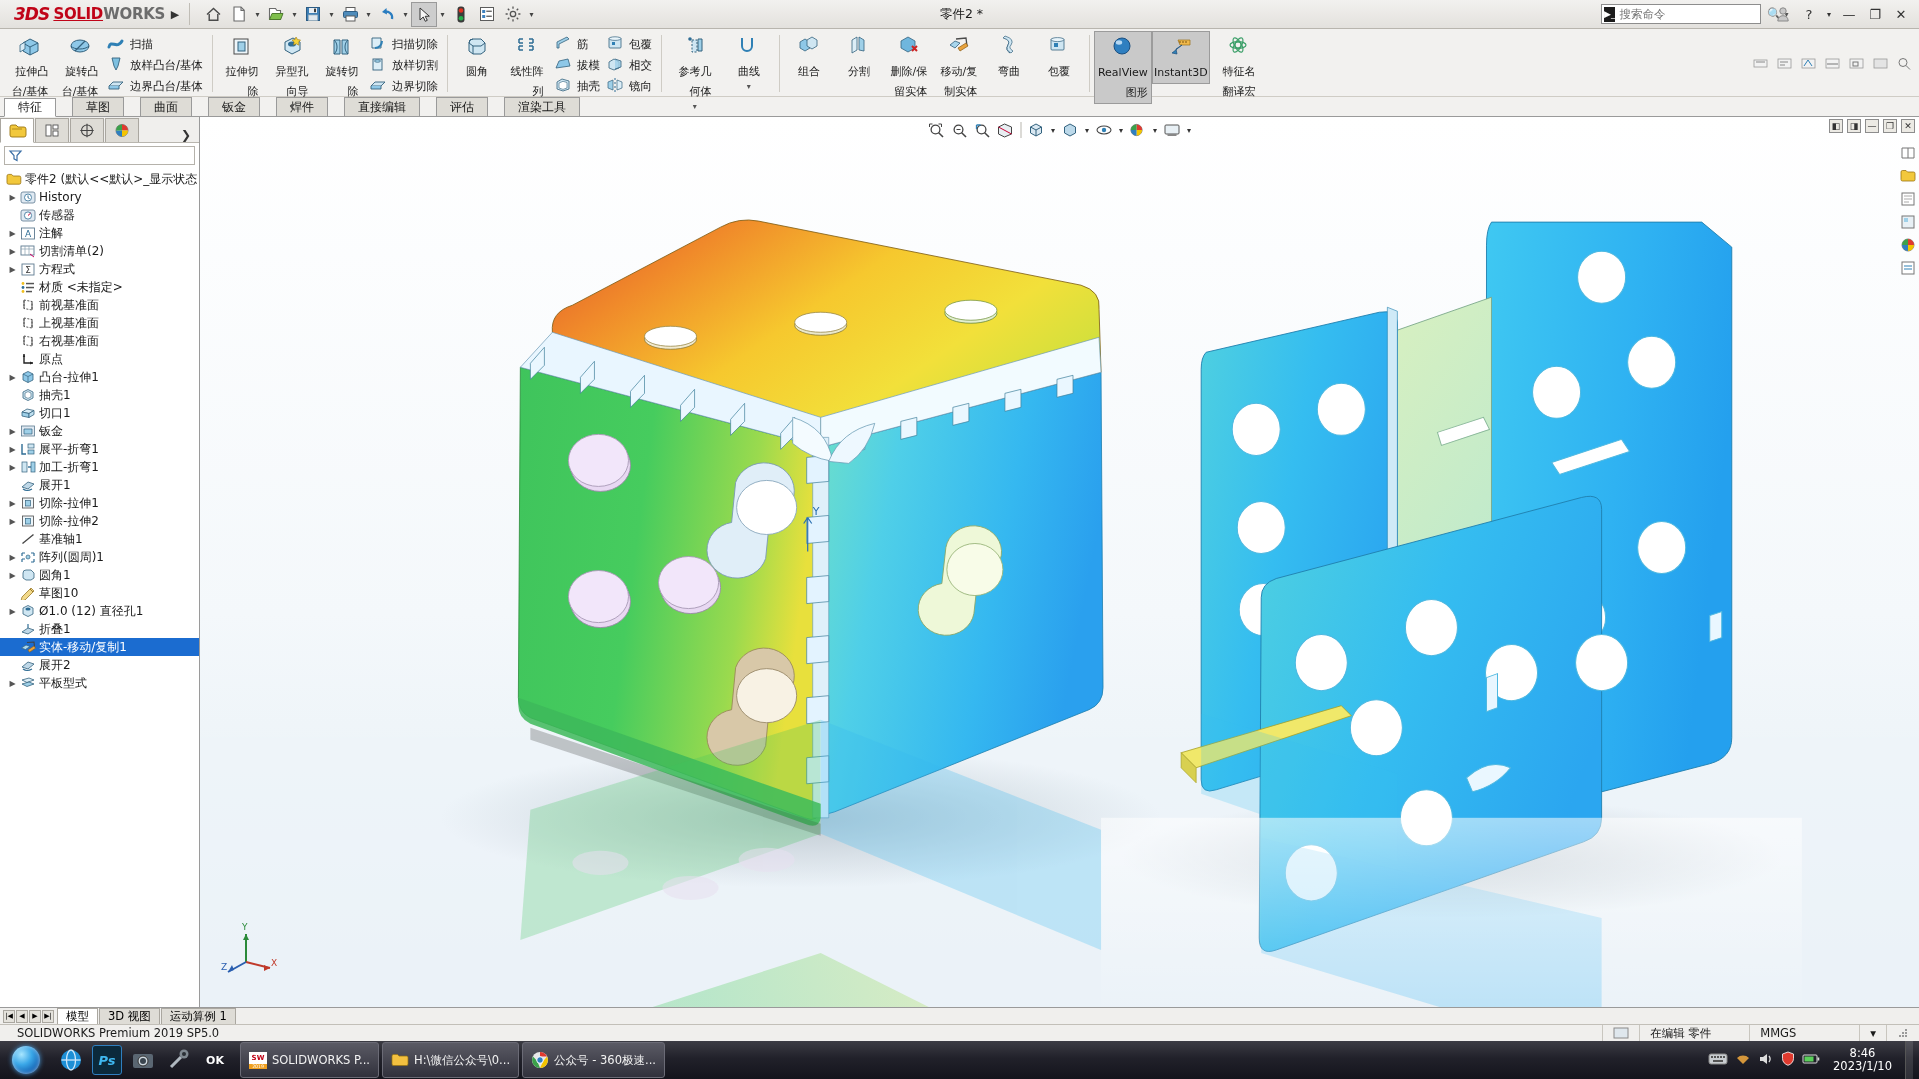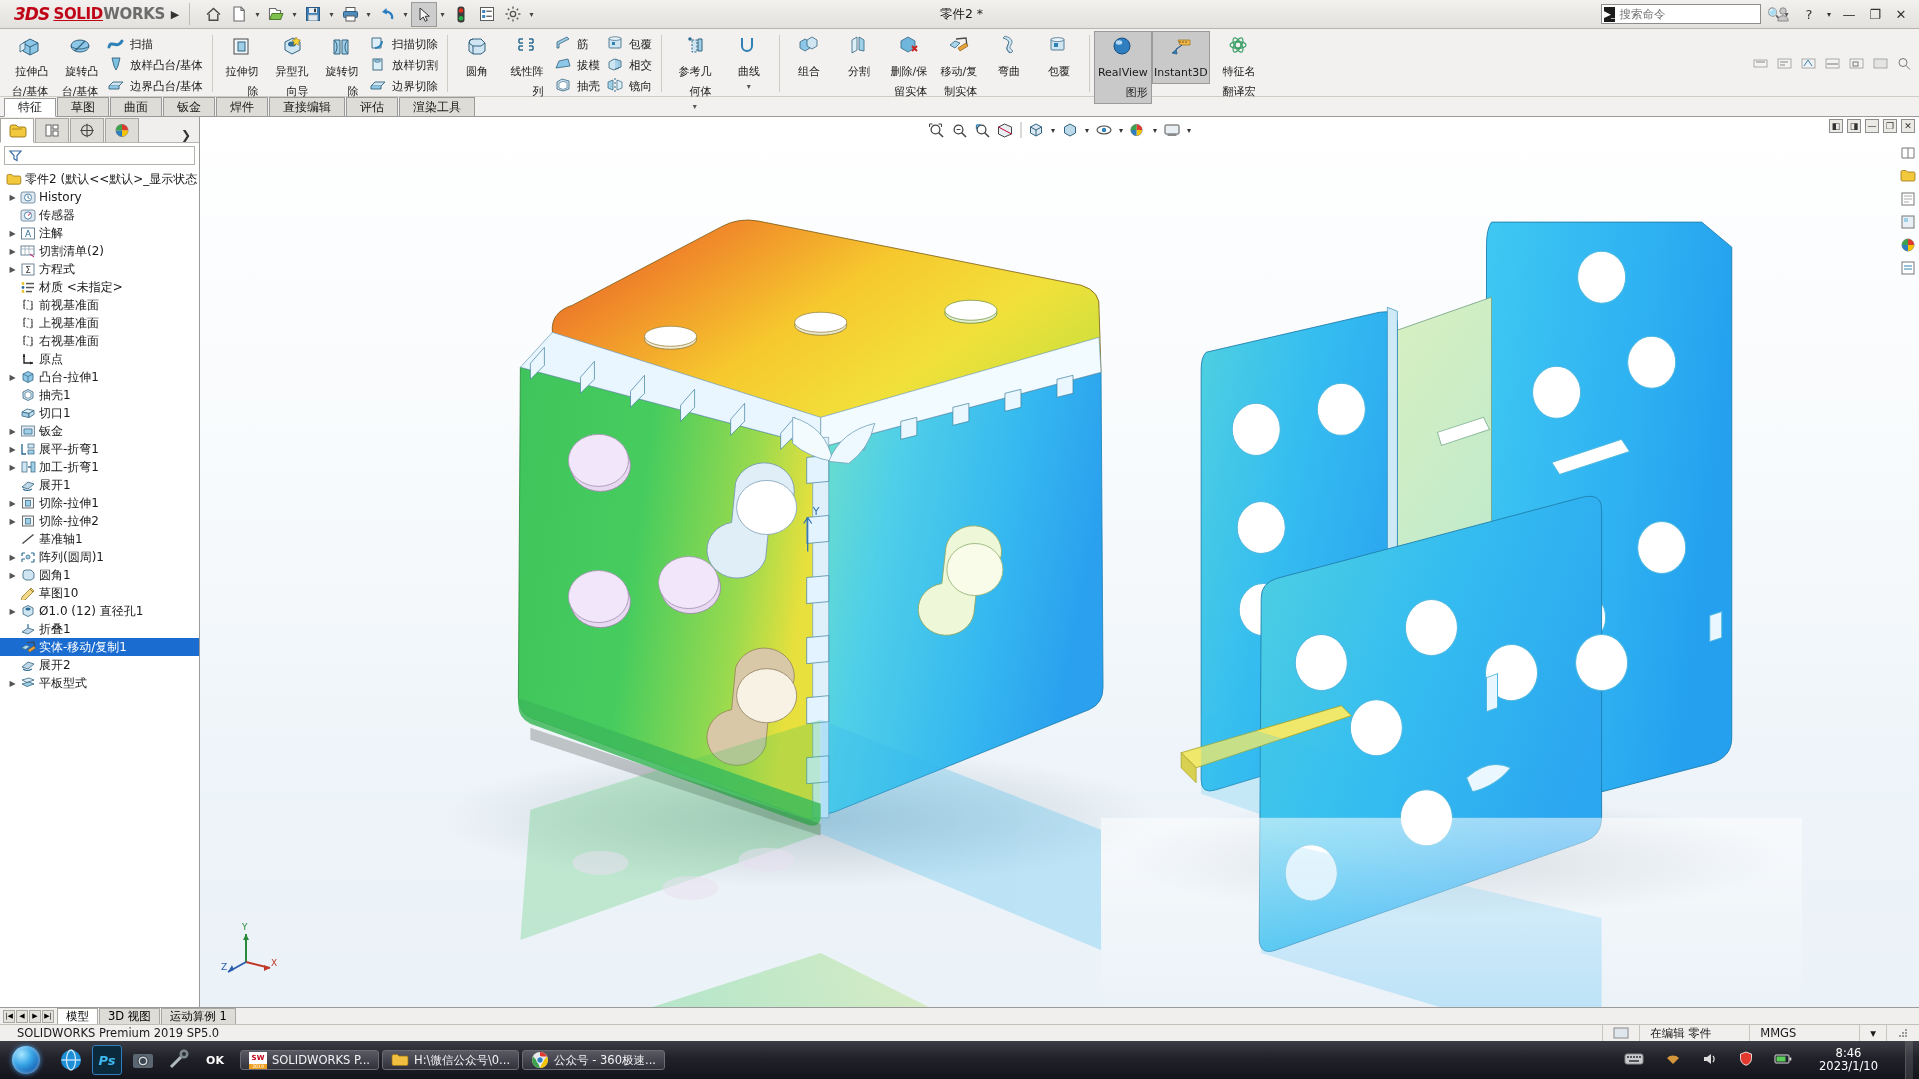--- a/index.html
+++ b/index.html
@@ -66,21 +66,21 @@
   .rsmall .lbl { font-size:11.5px; color:#1a1a1a; white-space:nowrap;}
   .rcaret { text-align:center; font-size:8px; color:#555; margin-top:auto; padding-bottom:2px;}
   .rbig.wide{ width:58px;}
   .rbig.toggled { background:#c9c9c9; border:1px solid #9b9b9b; }
 
   
   .ribbon-right { position:absolute; right:4px; top:24px; display:flex; gap:2px;}
   .mini-btn{ width:22px;height:20px;border:1px solid transparent; display:flex;align-items:center;justify-content:center;}
 
   
-  .tabstrip { height:20px; background:#f2f1ef; display:flex; align-items:flex-end; padding-left:4px; flex:0 0 20px; border-bottom:1px solid #9a9a9a;}
+  .tabstrip { height:20px; background:#f2f1ef; display:flex; align-items:flex-end; padding-left:4px; flex:0 0 20px; border-bottom:1px solid #9a9a9a;gap:15px;}
   .tab {
     height:19px; padding:0 13px; font-size:12px; display:flex; align-items:center;
     background:#dedcd6; border:1px solid #9a9a9a; border-bottom:none; margin-right:1px; cursor:default; color:#1a1a1a;
   }
   .tab.active { background:#fff; border-bottom:1px solid #fff; margin-bottom:-1px; }
 
   
   .main { flex:1; display:flex; position:relative; overflow:hidden; background:#fff; }
 
   
@@ -145,26 +145,26 @@
   }
   .start { width:52px; height:38px; display:flex; align-items:center; justify-content:center;}
   .start .orb{ width:28px;height:28px;border-radius:50%;
     background:radial-gradient(circle at 34% 30%, #a8e6ff 0%, #3aa7e8 38%, #1768b8 70%, #0b3f7a 100%);
     box-shadow:0 0 5px rgba(80,180,255,.8), inset 0 0 4px rgba(255,255,255,.6);
   }
   .qlaunch { display:flex; align-items:flex-start; gap:6px; padding-left:4px;}
   .ql { width:30px; height:30px; border-radius:3px; display:flex; align-items:center; justify-content:center; font-size:13px; color:#fff; font-weight:bold;}
   .tasks { display:flex; align-items:center; gap:3px; margin-left:10px;}
   .task {
-    height:20px; min-width:128px; padding:0 8px; display:flex; align-items:center; gap:5px;
+    height:36px; min-width:128px; padding:0 8px; display:flex; align-items:center; gap:5px;
     background:linear-gradient(#5a5a64,#31313c); border:1px solid #6b6b76; border-radius:3px;
     color:#f2f2f2; font-size:11.5px; white-space:nowrap; overflow:hidden;
   }
   .task .tico{ width:18px;height:18px; display:flex;align-items:center;justify-content:center; flex:0 0 18px;}
-  .tray { margin-left:auto; display:flex; align-items:center; gap:21px; padding-right:6px; color:#e8e8e8; font-size:11px;}
+  .tray { margin-left:auto; display:flex; align-items:center; gap:7px; padding-right:6px; color:#e8e8e8; font-size:11px;}
   .clock { text-align:center; line-height:13px; font-size:11.5px; color:#fff; padding:0 6px;}
   .showdesk{ width:8px; height:38px; background:rgba(255,255,255,.12); border-left:1px solid #555;}
 </style>
 </head>
 <body>
 
 <div class="app">
 
   <div class="titlebar">
     <div class="sw-logo">

